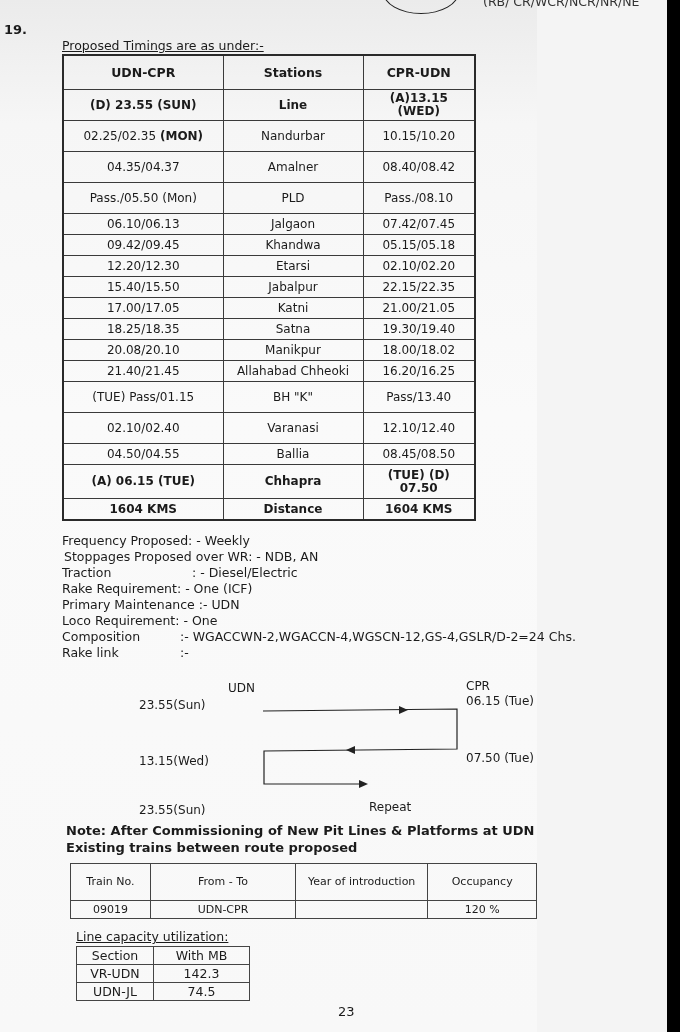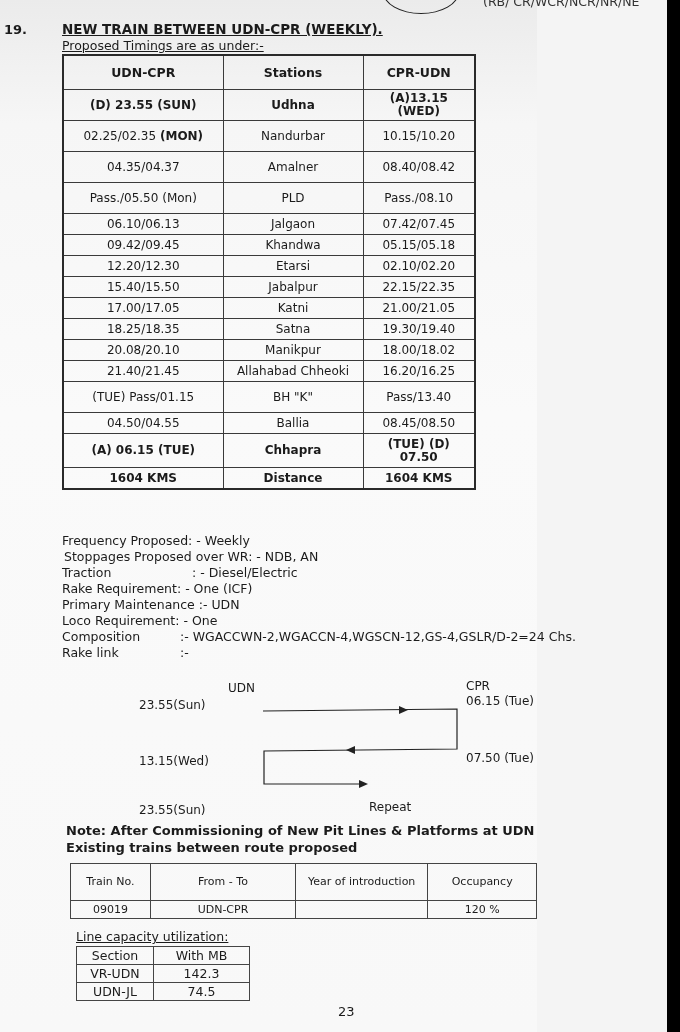--- a/index.html
+++ b/index.html
@@ -67,40 +67,39 @@
   </style>
 </head>
 <body>
 
 <div class="page">
 
   <div class="oval"></div>
   <div class="abs top-right">(RB/ CR/WCR/NCR/NR/NE</div>
 
   <div class="abs sec-num">19.</div>
-  <div class="abs sec-title">NEW TRAIN BETWEEN UDN-CPR (WEEKLY).</div>
   <div class="abs subtitle">Proposed Timings are as under:-</div>
 
   <table class="tt">
     <colgroup>
         <col class="c1">
         <col class="c2">
         <col class="c3">
       </colgroup>
     <thead>
       <tr>
         <th>UDN-CPR</th>
         <th>Stations</th>
         <th>CPR-UDN</th>
       </tr>
     </thead>
     <tbody>
       <tr class="tall bold">
         <td>(D) 23.55 (SUN)</td>
-        <td>Udhna</td>
+        <td>Line</td>
         <td><span>(A)13.15</span><br><span>(WED)</span></td>
       </tr>
       <tr class="tall">
         <td><span>02.25/02.35</span> <b>(MON)</b></td>
         <td>Nandurbar</td>
         <td>10.15/10.20</td>
       </tr>
       <tr class="tall">
         <td>04.35/04.37</td>
         <td>Amalner</td>
@@ -148,20 +147,25 @@
       </tr>
       <tr>
         <td>21.40/21.45</td>
         <td>Allahabad Chheoki</td>
         <td>16.20/16.25</td>
       </tr>
       <tr class="tall">
         <td>(TUE) Pass/01.15</td>
         <td>BH "K"</td>
         <td>Pass/13.40</td>
+      </tr>
+      <tr class="tall">
+        <td>02.10/02.40</td>
+        <td>Varanasi</td>
+        <td>12.10/12.40</td>
       </tr>
       <tr>
         <td>04.50/04.55</td>
         <td>Ballia</td>
         <td>08.45/08.50</td>
       </tr>
       <tr class="terminal bold">
         <td>(A)  06.15 (TUE)</td>
         <td>Chhapra</td>
         <td><span>(TUE) (D)</span><br><span>07.50</span></td>

